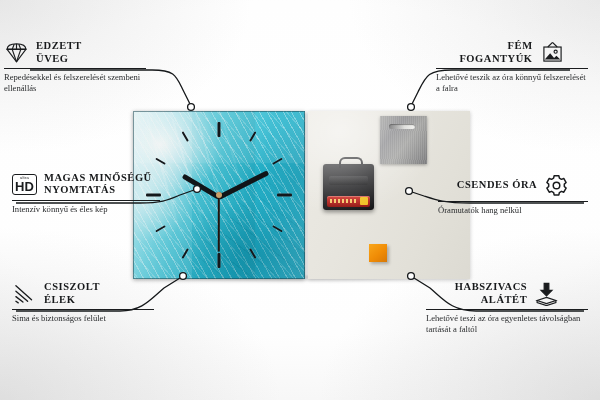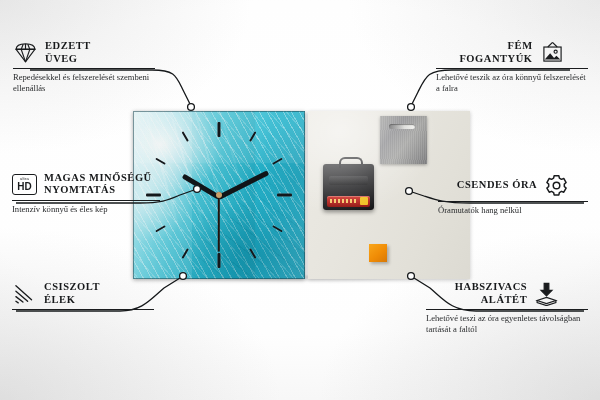--- a/index.html
+++ b/index.html
@@ -191,24 +191,24 @@
   .feat.right .desc{text-align:left;}
   .ico{width:25px;height:25px;flex:0 0 25px;display:block;}
   .ico svg{display:block;width:25px;height:25px;}
 
   .hdbadge{
     width:25px;height:21px;border:1.4px solid #1a1c1e;border-radius:3px;
     display:flex;flex-direction:column;align-items:center;justify-content:center;
     flex:0 0 25px;box-sizing:border-box;line-height:1;
   }
   .hdbadge .u{font-size:4.2px;letter-spacing:.2px;color:#1a1c1e;font-family:"Liberation Sans",sans-serif;}
-  .hdbadge .h{font-size:10px;font-weight:700;color:#1a1c1e;font-family:"Liberation Sans",sans-serif;margin-top:.5px;}
-
-  
-  #f-glass{left:13px;top:40px;width:142px;}
+  .hdbadge .h{font-size:13px;font-weight:700;color:#1a1c1e;font-family:"Liberation Sans",sans-serif;margin-top:.5px;}
+
+  
+  #f-glass{left:4px;top:40px;width:142px;}
   #f-print{left:12px;top:172px;width:148px;}
   #f-edge {left:12px;top:281px;width:142px;}
   #f-hook {right:12px;top:40px;width:152px;}
   #f-mech {right:12px;top:173px;width:150px;}
   #f-foam {right:12px;top:281px;width:162px;margin-left:32px;}
 
   
   #wires{position:absolute;inset:0;pointer-events:none;}
   #wires path{fill:none;stroke:#15181a;stroke-width:1.3;}
   #wires circle{fill:#ffffff;stroke:#15181a;stroke-width:1.3;}
@@ -363,20 +363,21 @@
           <path d="M5 6 L25 24"></path>
               <path d="M5 13 L20 26"></path>
               <path d="M5 20 L14 27"></path>
               <path d="M5 26 L8 28"></path>
         </g>
           </svg>
       </span>
       <span class="ttl"><span>CSISZOLT</span><br><span>ÉLEK</span></span>
     </div>
     <div class="rule"></div>
+    <div class="desc">Sima és biztonságos felület</div>
   </div>
 
   <div class="feat right" id="f-hook">
     <div class="head">
       <span class="ttl"><span>FÉM</span><br><span>FOGANTYÚK</span></span>
       <span class="ico">
         <svg viewBox="0 0 32 32">
             <g fill="none" stroke="#1a1c1e" stroke-width="1.5">
           <rect x="5" y="9" width="22" height="18"></rect>
           <path d="M16 3 L10 9"></path>

